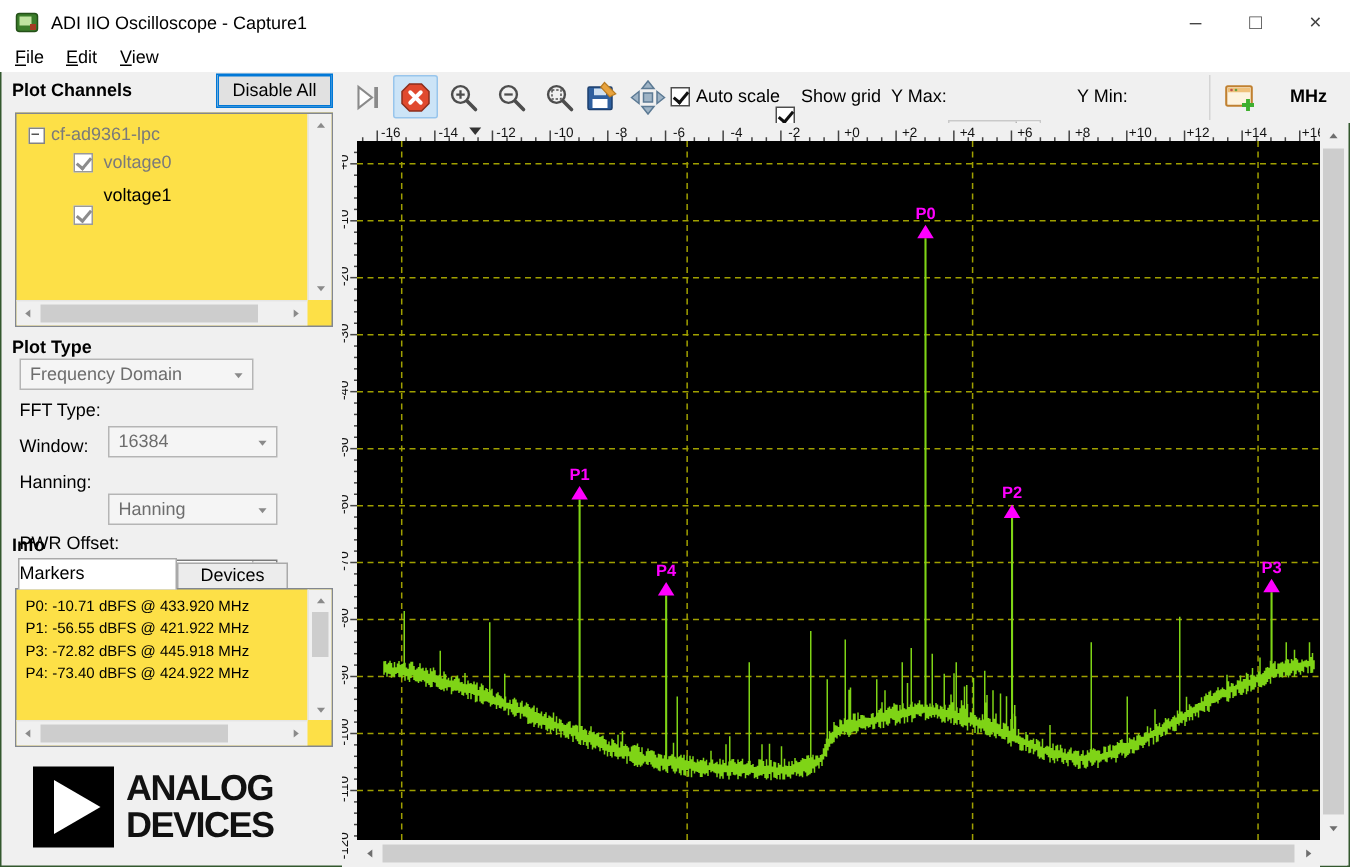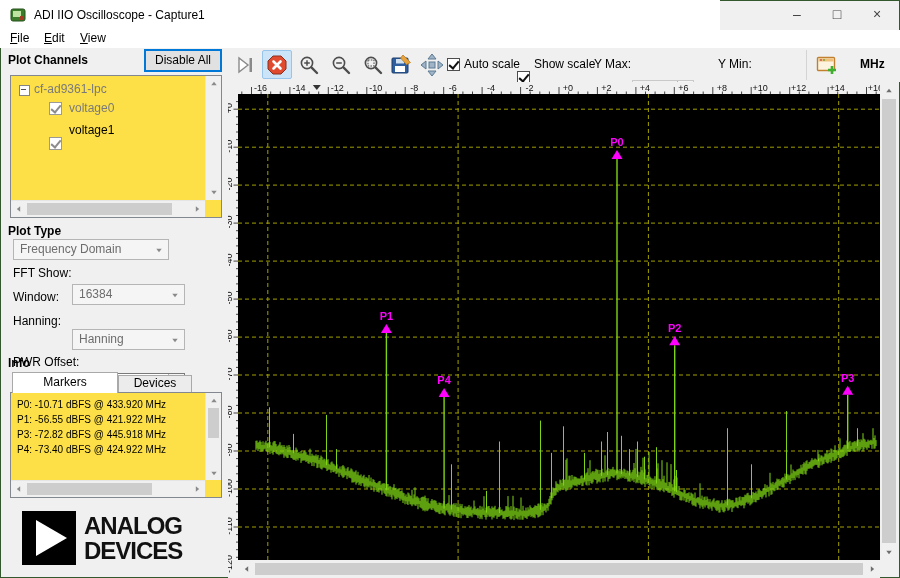--- a/index.html
+++ b/index.html
@@ -1,21 +1,21 @@
 <!DOCTYPE html>
 <html><head>
 <meta charset="utf-8">
 <style>
   html,body{margin:0;padding:0;background:#555;}
   #app{position:relative;width:900px;height:578px;background:#f0f0f0;
        font-family:"Liberation Sans",sans-serif;font-size:12px;color:#000;
        overflow:hidden;box-shadow:inset 0 0 0 1px #33582e;}
   .abs{position:absolute;}
   
-  .titlebar{left:0;top:0;width:720px;height:30px;background:#fff;}
+  .titlebar{left:0;top:0;width:900px;height:30px;background:#fff;}
   .title-text{left:34px;top:0;height:30px;line-height:30px;}
   .wbtn{top:0;width:34px;height:30px;text-align:center;line-height:28px;font-size:14px;color:#444;}
   
   .menubar{left:0;top:30px;width:900px;height:18px;background:#fff;}
   .mitem{top:0;height:18px;line-height:17px;padding:0 4px;}
   .mkey{text-decoration:underline;}
   
   .hdr{font-weight:bold;}
   .box{background:#fde047;border:1px solid #828790;box-sizing:border-box;}
   .btn{background:#e1e1e1;border:1px solid #0078d7;box-shadow:inset 0 0 0 1px #0078d7;
@@ -39,21 +39,21 @@
   .spincol .half.dn{bottom:0;border-top:1px solid #cfcfcf;}
   
   .t{width:0;height:0;display:inline-block;}
   .t-up{border-left:4px solid transparent;border-right:4px solid transparent;border-bottom:5px solid currentColor;}
   .t-dn{border-left:4px solid transparent;border-right:4px solid transparent;border-top:5px solid currentColor;}
   .t-lf{border-top:4px solid transparent;border-bottom:4px solid transparent;border-right:5px solid currentColor;}
   .t-rt{border-top:4px solid transparent;border-bottom:4px solid transparent;border-left:5px solid currentColor;}
   .t.sm{transform:scale(.68);}
   
   .tab-active{background:#fff;border:1px solid #a9a9a9;border-bottom:none;box-sizing:border-box;
-              text-align:center;line-height:19px;z-index:2;}
+              text-align:left;line-height:19px;z-index:2;}
   .tab-inactive{background:#ececec;border:1px solid #a9a9a9;box-sizing:border-box;text-align:center;line-height:15px;}
   .listrow{height:15px;line-height:15px;font-size:10px;white-space:nowrap;}
   
   .sb{background:#f0f0f0;box-sizing:border-box;}
   .sb .cell{position:absolute;display:flex;align-items:center;justify-content:center;color:#5c5c5c;}
   .sb .thumb{position:absolute;background:#cdcdcd;}
   
   .toolbtn{display:flex;align-items:center;justify-content:center;}
   .toolbtn.hl{background:#cce4f7;border:1px solid #98c5ec;box-sizing:border-box;border-radius:2px;}
   .tlabel{height:26px;line-height:26px;}
@@ -112,21 +112,21 @@
           <span class="t t-rt sm"></span>
         </div>
       <div class="thumb" style="left:16px;top:2px;bottom:2px;width:145px"></div>
     </div>
   </div>
 
   <div class="abs hdr" style="left:8px;top:224px">Plot Type</div>
   <div class="abs combo" style="left:13px;top:239px;width:156px;height:21px">
     <span>Frequency Domain</span><span class="dd t t-dn sm" style="color:#8a8a8a"></span>
   </div>
-  <div class="abs" style="left:13px;top:266px">FFT Show:</div>
+  <div class="abs" style="left:13px;top:266px">FFT Type:</div>
   <div class="abs combo" style="left:72px;top:263px;width:113px;height:21px">
     <span>16384</span><span class="dd t t-dn sm" style="color:#8a8a8a"></span>
   </div>
   <div class="abs" style="left:13px;top:290px">Window:</div>
   <div class="abs combo" style="left:72px;top:287px;width:113px;height:21px">
     <span>Hanning</span><span class="dd t t-dn sm" style="color:#8a8a8a"></span>
   </div>
   <div class="abs" style="left:13px;top:314px">Hanning:</div>
   <div class="abs spin" style="left:72px;top:310px;width:113px;height:22px">
     <span>50</span>
@@ -243,21 +243,21 @@
             <polygon points="12,23 8,18 16,18"></polygon>
             <polygon points="1,12 6,8 6,16"></polygon>
             <polygon points="23,12 18,8 18,16"></polygon>
             <rect x="9" y="9" width="6" height="6"></rect>
           </g>
         </svg>
     </div>
     <div class="abs cb checked" style="left:219px;top:10px"></div>
     <div class="abs tlabel" style="left:236px;top:3px">Auto scale</div>
     <div class="abs cb checked" style="left:289px;top:10px"></div>
-    <div class="abs tlabel" style="left:306px;top:3px">Show scale</div>
+    <div class="abs tlabel" style="left:306px;top:3px">Show grid</div>
     <div class="abs tlabel" style="left:366px;top:3px">Y Max:</div>
     <div class="abs spin dis" style="left:404px;top:6px;width:62px;height:22px">
       <span>1000</span>
       <span class="spincol">
           <span class="half up">
             <span class="t t-up sm"></span>
           </span>
           <span class="half dn">
             <span class="t t-dn sm"></span>
           </span>

